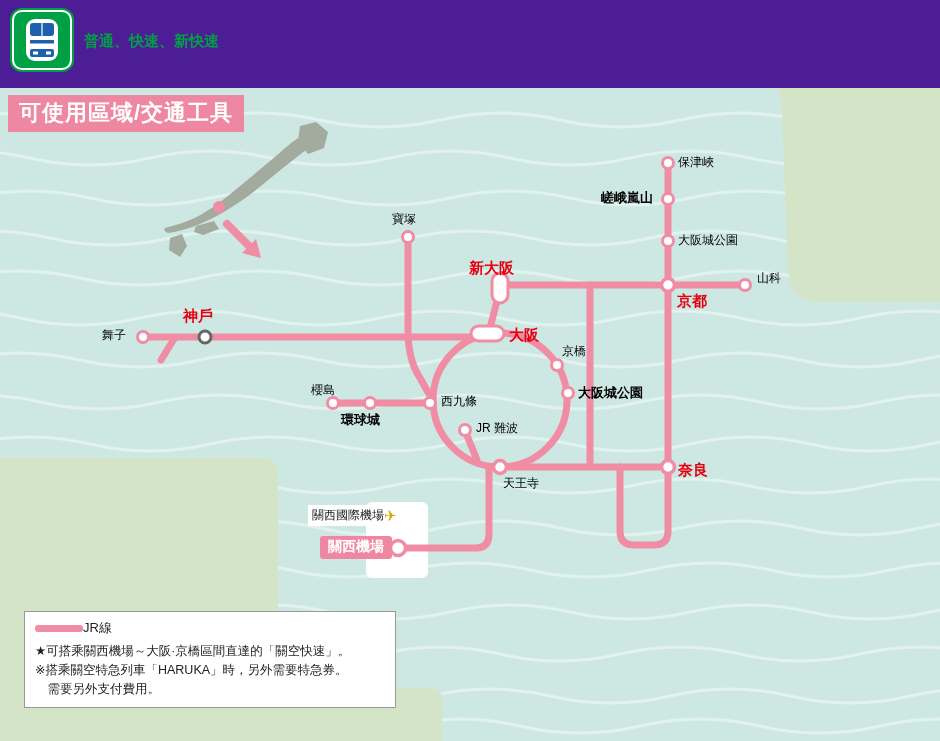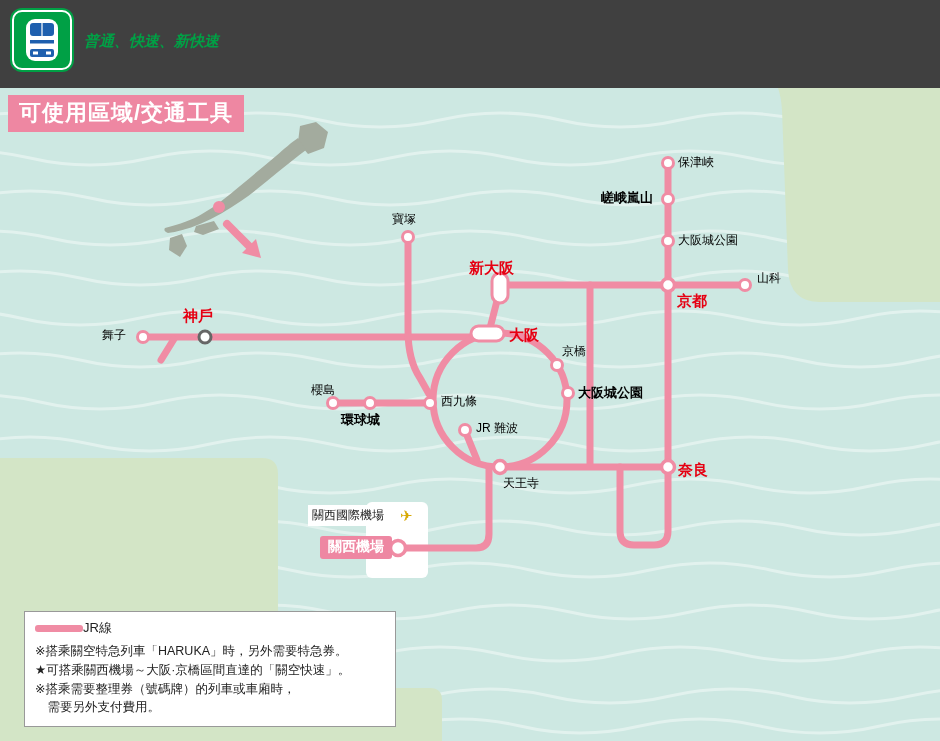--- a/index.html
+++ b/index.html
@@ -1,29 +1,29 @@
 <!DOCTYPE html>
 <html><head>
 <meta charset="utf-8">
 <style>
   html,body{margin:0;padding:0;background:#fff;}
   .page{position:relative;width:940px;height:741px;overflow:hidden;background:#fff;
         font-family:"Liberation Sans","DejaVu Sans",sans-serif;}
-  .header{position:absolute;left:0;top:0;width:940px;height:88px;background:#404040;z-index:2;font-style:italic;}
+  .header{position:absolute;left:0;top:0;width:940px;height:88px;background:#4c1d95;z-index:2;}
   .logo{position:absolute;left:10px;top:8px;width:64px;height:64px;}
   .service-types{position:absolute;left:84px;top:32px;font-size:15px;font-weight:bold;color:#00a045;}
   .map-svg{position:absolute;left:0;top:0;z-index:1;}
   .labels{position:absolute;left:0;top:0;width:940px;height:741px;z-index:3;pointer-events:none;}
   .lbl{position:absolute;font-size:12px;color:#000000;white-space:nowrap;line-height:1.15;}
   .lbl-bold{font-weight:bold;font-size:13px;}
   .lbl-red{font-size:15px;font-weight:bold;color:#e60012;}
   .title-badge{position:absolute;left:8px;top:95px;background:#ee87a2;color:#fff;font-size:22px;
                font-weight:bold;padding:3px 11px 4px;letter-spacing:1px;z-index:4;white-space:nowrap;}
   .airport-name-box{position:absolute;left:308px;top:505px;background:#fff;padding:2px 4px;
-                    display:flex;align-items:center;gap:16px;font-size:12px;color:#222;white-space:nowrap;}
+                    display:flex;align-items:center;gap:0;font-size:12px;color:#222;white-space:nowrap;}
   .plane{color:#d8a800;font-size:15px;line-height:1;}
   .airport-badge{position:absolute;left:320px;top:536px;background:#ee87a2;color:#fff;
                  font-size:14px;font-weight:bold;padding:2px 8px 3px;border-radius:3px;white-space:nowrap;}
   .legend{position:absolute;left:24px;top:611px;width:372px;background:#fff;border:1px solid #999;
           padding:7px 10px 9px;z-index:4;box-sizing:border-box;}
   .legend-row{display:flex;align-items:center;margin-bottom:5px;}
   .legend-swatch{width:48px;height:7px;background:#f08ca4;border-radius:3px;}
   .legend-jr{font-size:13px;color:#222;}
   .legend-note{font-size:12.5px;color:#222;line-height:1.5;white-space:nowrap;}
 </style>
@@ -153,19 +153,18 @@
       <span class="plane">✈</span>
     </div>
     <div class="airport-badge">關西機場</div>
   </div>
 
   <div class="legend">
     <div class="legend-row">
       <span class="legend-swatch"></span>
       <span class="legend-jr">JR線</span>
     </div>
+    <div class="legend-note">★可搭乘關西機場～大阪·京橋區間直達的「關空快速」。</div>
     <div class="legend-note">※搭乘關空特急列車「HARUKA」時，另外需要特急券。</div>
-    <div class="legend-note">★可搭乘關西機場～大阪·京橋區間直達的「關空快速」。</div>
-    <div class="legend-note">※搭乘需要整理券（號碼牌）的列車或車廂時，</div>
     <div class="legend-note">　需要另外支付費用。</div>
   </div>
 
 </div>
 
 </body></html>

